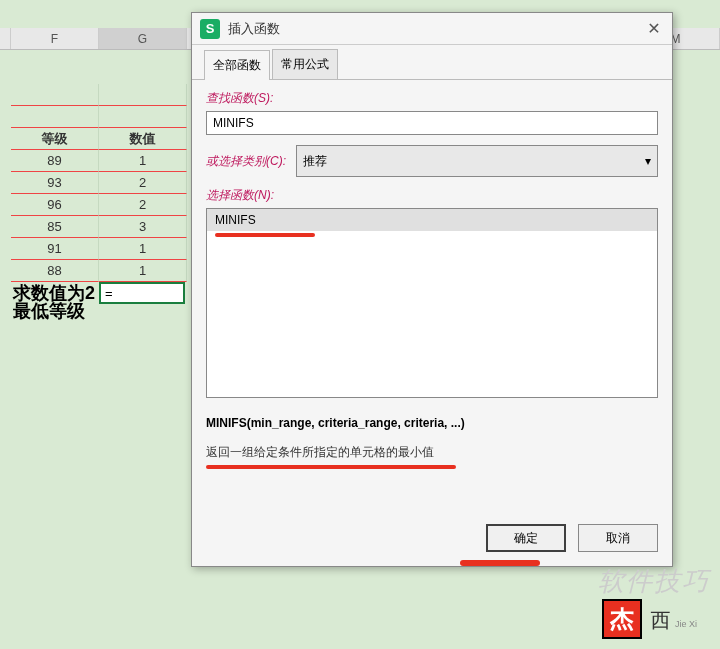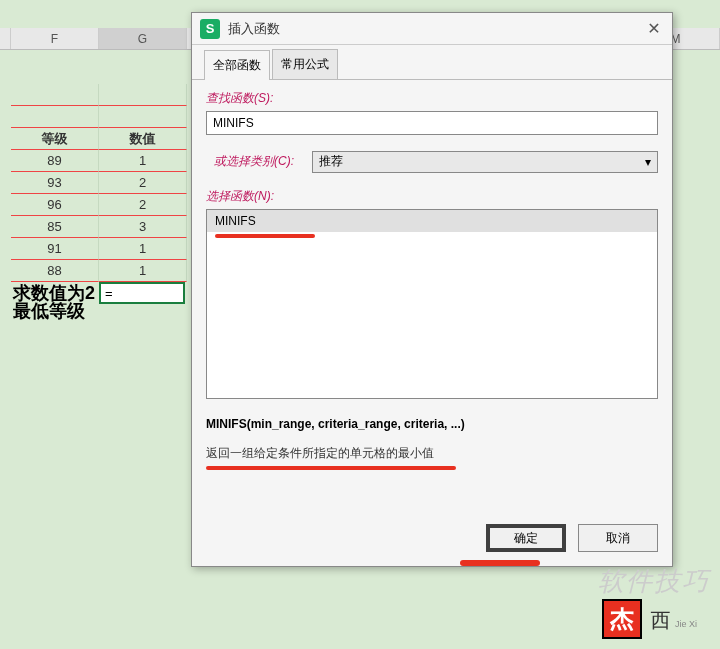--- a/index.html
+++ b/index.html
@@ -23,33 +23,33 @@
     .dlg-close { width: 20px; height: 20px; display: flex; align-items: center; justify-content: center; cursor: pointer; font-size: 16px; color: #555; }
     
     .tabs { display: flex; padding: 4px 12px 0 12px; border-bottom: 1px solid #bbb; }
     .tab { padding: 6px 8px; font-size: 12px; border: 1px solid #bbb; border-bottom: none; background: #e8e8e8; margin-right: 2px; cursor: pointer; }
     .tab.active { background: #f5f5f5; position: relative; top: 1px; }
     
     .dlg-body { padding: 10px 14px; }
     .lbl { font-size: 12px; color: #be185d; margin-bottom: 4px; font-style: italic; }
     .search-input { width: 100%; height: 24px; border: 1px solid #888; padding: 0 6px; font-size: 12px; background: #fff; margin-bottom: 10px; }
     .cat-row { display: flex; align-items: center; gap: 10px; margin-bottom: 10px; }
-    .cat-select { flex: 1; height: 22px; border: 1px solid #888; background: #e8e8e8; font-size: 12px; padding: 0 6px; position: relative; display: flex; align-items: center; justify-content: space-between; }
+    .cat-select { flex: 1; height: 32px; border: 1px solid #888; background: #e8e8e8; font-size: 12px; padding: 0 6px; position: relative; display: flex; align-items: center; justify-content: space-between; }
     .func-list { width: 100%; height: 190px; border: 1px solid #888; background: #fff; overflow: auto; }
     .func-item { padding: 4px 8px; font-size: 12px; cursor: pointer; }
     .func-item.sel { background: #e0e0e0; }
     .underline-red { height: 4px; background: #e83020; border-radius: 3px; margin: 2px 8px 0 8px; width: 100px; }
     
     .sig { font-size: 12px; font-weight: bold; margin: 18px 0 14px 0; }
     .desc { font-size: 12px; color: #333; }
     .desc-underline { height: 4px; background: #e83020; border-radius: 3px; margin-top: 4px; width: 250px; }
     
     .dlg-btns { position: absolute; bottom: 14px; right: 14px; display: flex; gap: 12px; }
     .btn { width: 80px; height: 28px; border: 1px solid #888; background: #f0f0f0; font-size: 12px; cursor: pointer; }
-    .btn.primary { border: 4px solid #404040; }
+    .btn.primary { border: 2px solid #404040; }
     
     .watermark { position: absolute; bottom: 10px; right: 10px; }
     .wm-text { font-size: 26px; color: #ccc; font-style: italic; letter-spacing: 2px; }
     .wm-logo { width: 40px; height: 40px; background: #e83020; border: 2px solid #000; display: inline-flex; align-items: center; justify-content: center; color: #fff; font-size: 24px; font-weight: bold; margin-left: 4px; }
     .wm-sig { font-size: 20px; color: #333; margin-left: 4px; }
     .red-mark { position: absolute; top: 560px; left: 460px; width: 80px; height: 6px; background: #e83020; border-radius: 3px; }
   </style>
 </head>
 <body>
 
@@ -113,21 +113,21 @@
     <div class="dlg-close">✕</div>
   </div>
   <div class="tabs">
     <div class="tab active">全部函数</div>
     <div class="tab">常用公式</div>
   </div>
   <div class="dlg-body">
     <div class="lbl">查找函数(S):</div>
     <input class="search-input" value="MINIFS" style="">
     <div class="cat-row">
-      <div class="lbl" style="margin:8px">或选择类别(C):</div>
+      <div class="lbl" style="margin:0">或选择类别(C):</div>
       <div class="cat-select">
         <span>推荐</span>
         <span>▾</span>
       </div>
     </div>
     <div class="lbl">选择函数(N):</div>
     <div class="func-list">
       <div class="func-item sel">MINIFS</div>
       <div class="underline-red"></div>
     </div>

